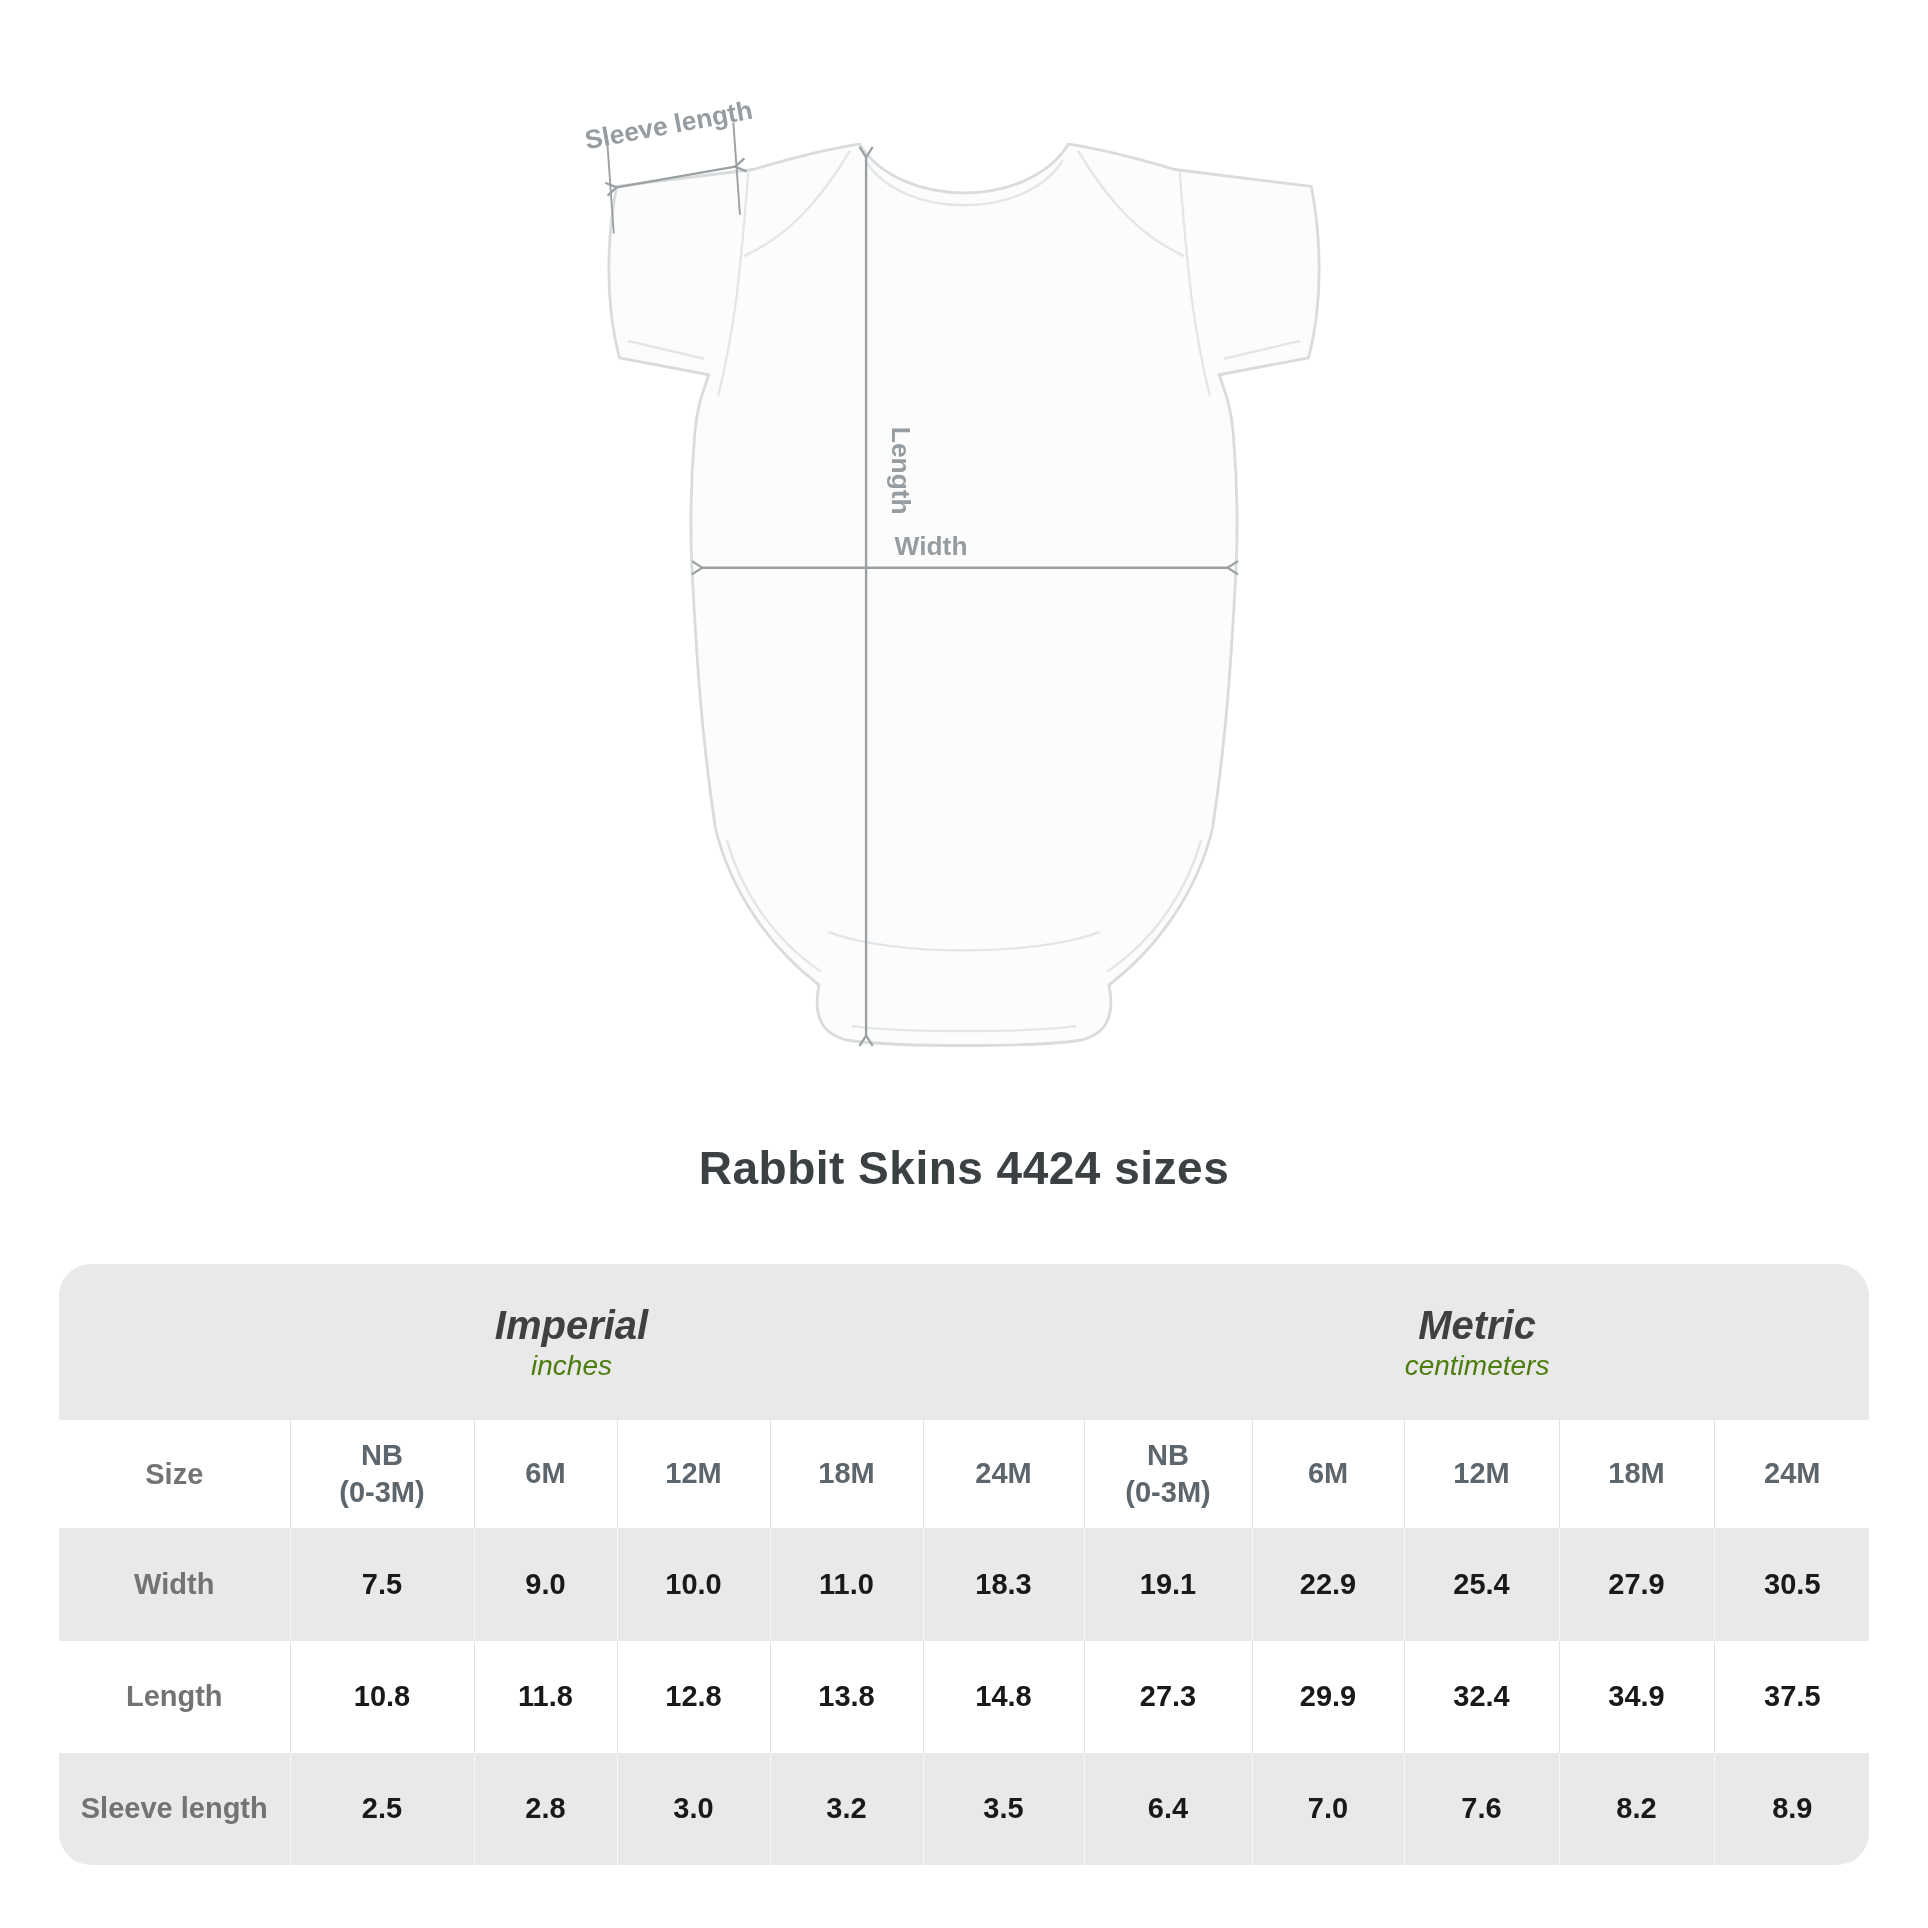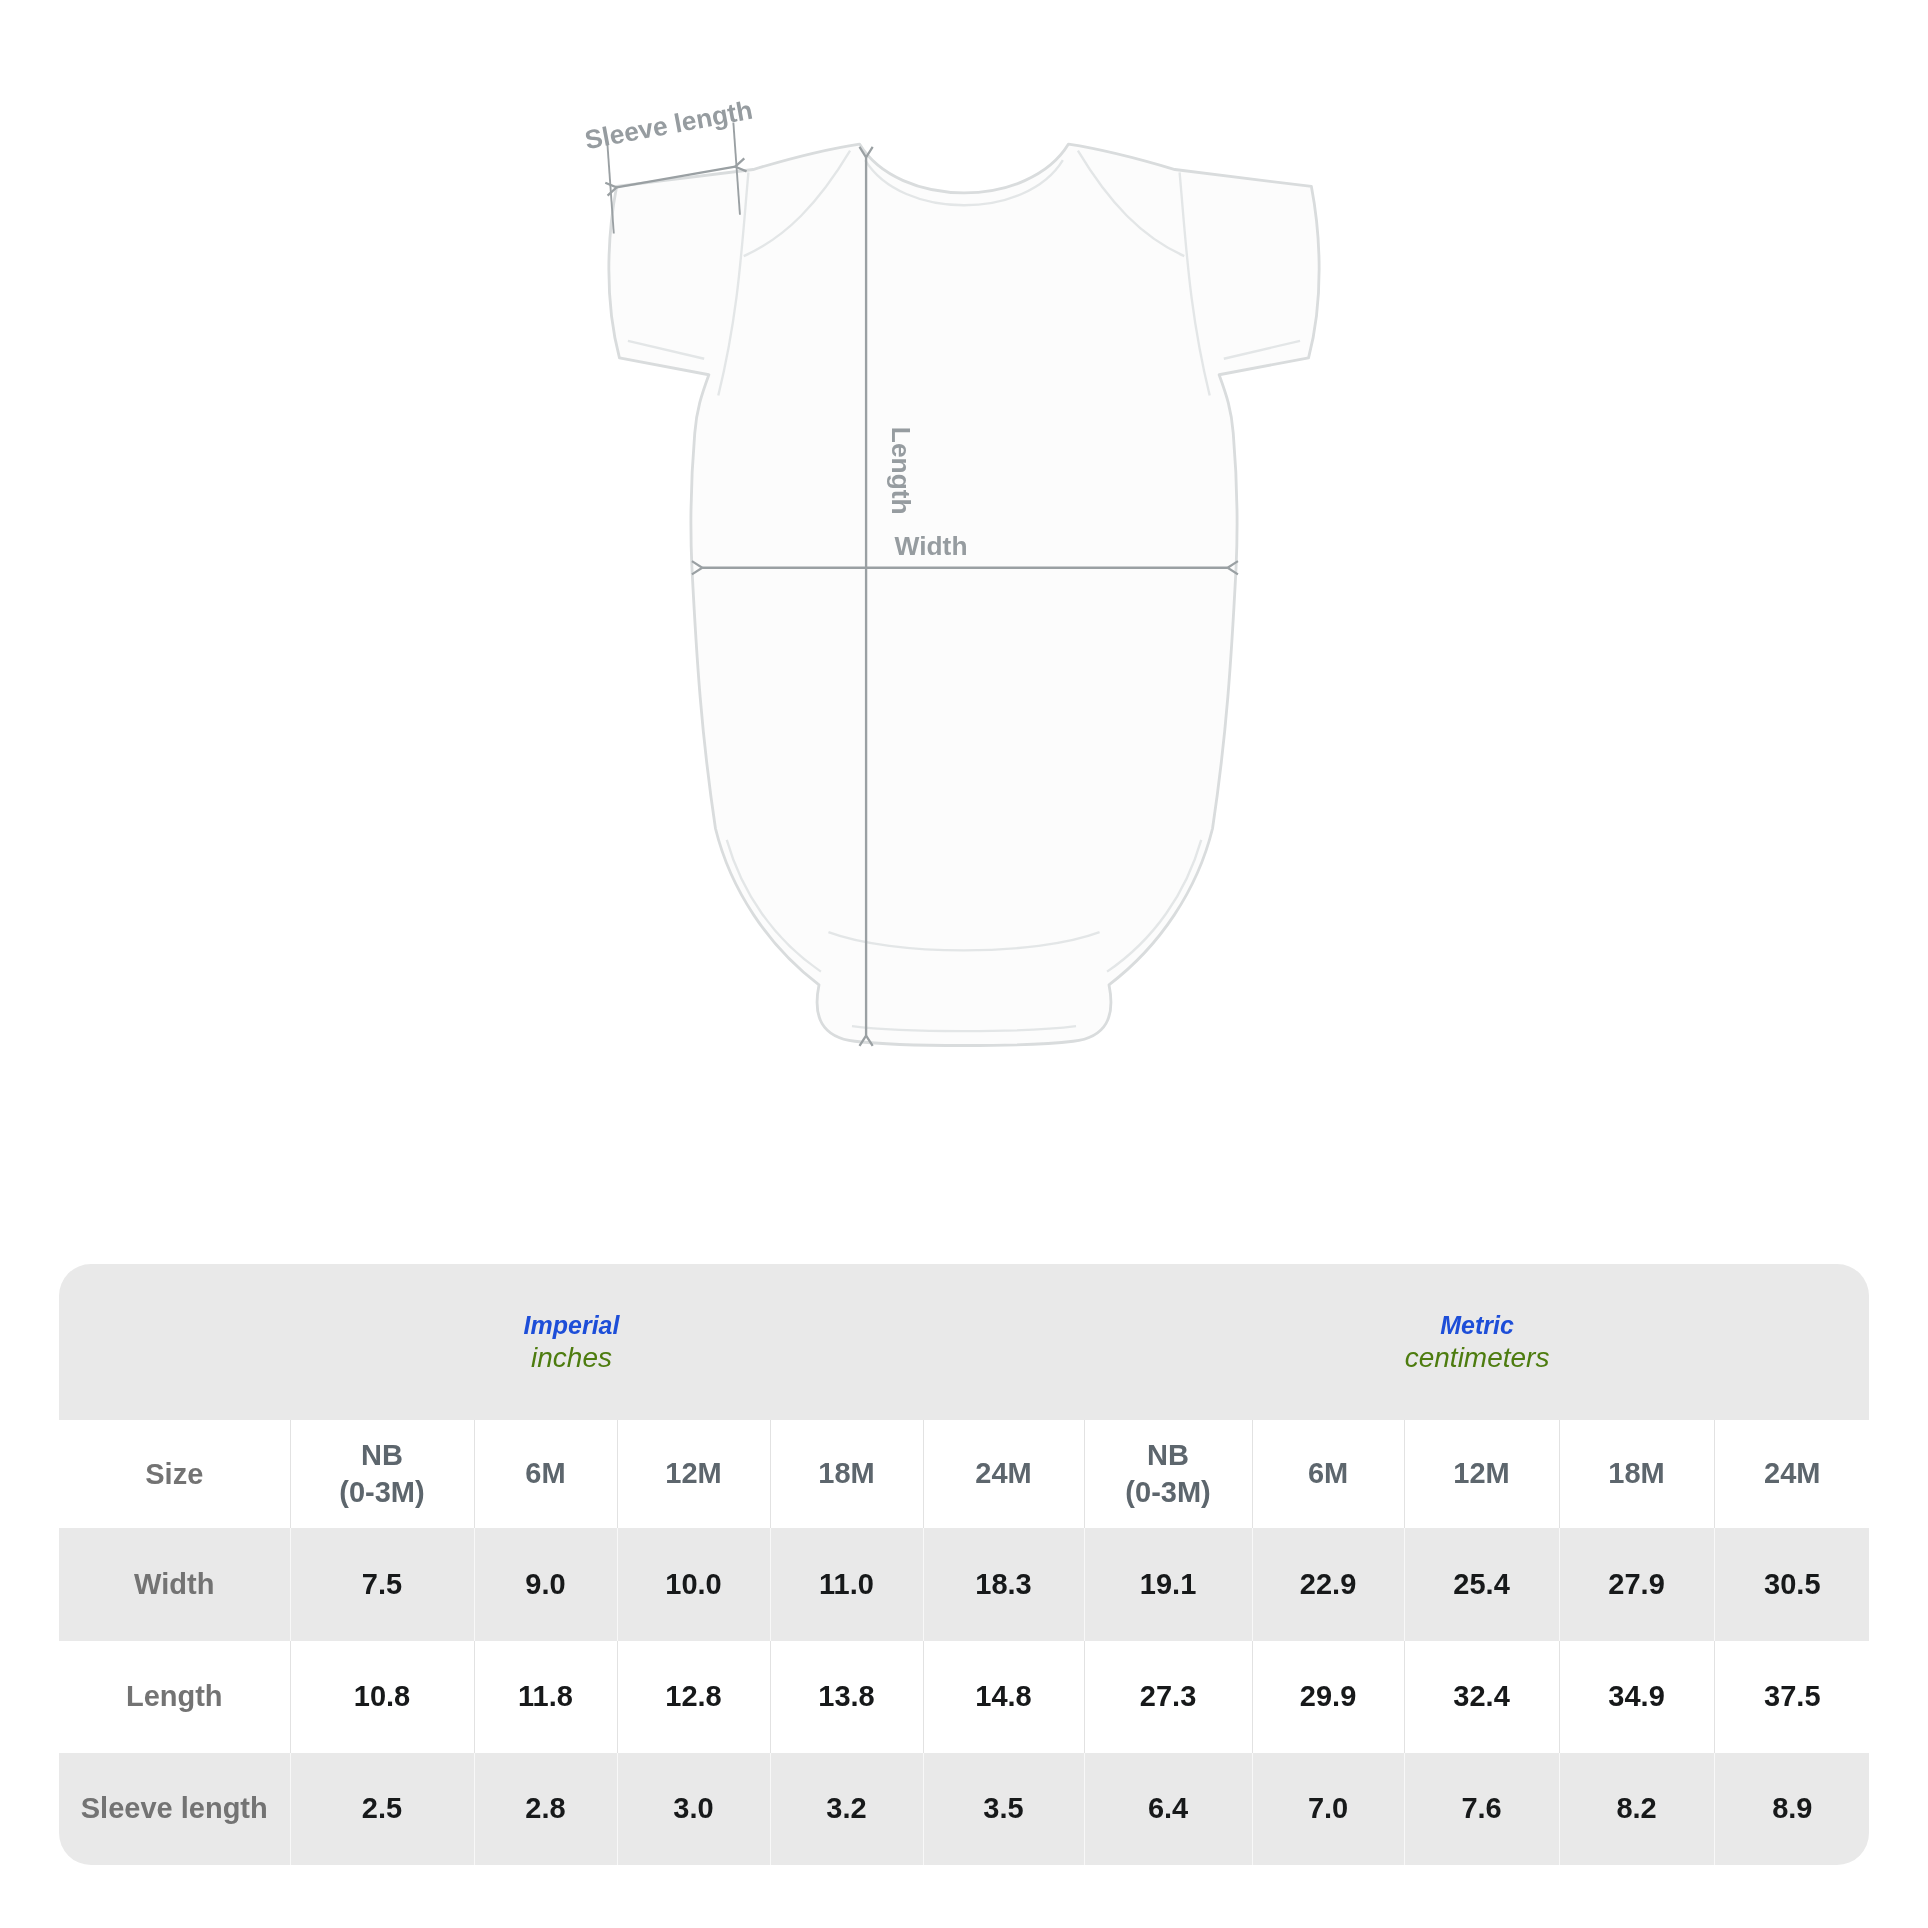--- a/index.html
+++ b/index.html
@@ -27,21 +27,21 @@
     text-align:center;vertical-align:middle;padding:0;
   }
   tr.band{height:156px;}
   tr.band td{background:#e9e9e9;}
   tr.head{height:108px;}
   tr.data{height:112px;}
   tr.r-gray td{background:#e9e9e9;}
   tr.r-white td{background:#ffffff;}
   tr.head td + td, tr.r-white td + td{border-left:1.9px solid #e2e2e2;}
   tr.r-gray td + td{border-left:1.9px solid #f8f8f8;}
-  .band-label{font-size:25px;font-weight:bold;font-style:italic;color:#1d4ed8;}
+  .band-label{font-size:40px;font-weight:bold;font-style:italic;color:#404040;}
   .band-unit{font-size:28px;font-style:italic;color:#4d7c0f;margin-top:2px;}
   .col-head{
     font-size:29px;font-weight:bold;color:#5d666d;white-space:pre-line;line-height:1.3;
   }
   .row-label{font-size:29px;font-weight:bold;color:#737373;}
   .cell-val{font-size:29px;color:#17191a;font-weight:bold;}
 </style>
 </head>
 <body>
 
@@ -105,20 +105,21 @@
       <line x1="746" y1="603" x2="1304" y2="603" marker-start="url(#chev)" marker-end="url(#chev)"></line>
     </g>
 
     <g font-family="Liberation Sans, DejaVu Sans, sans-serif" font-weight="bold" font-size="28" fill="#969ca0" text-anchor="middle">
       <text x="712" y="142" transform="rotate(-10.5 712 142)">Sleeve length</text>
       <text x="948" y="500" transform="rotate(90 948 500)">Length</text>
       <text x="989" y="589">Width</text>
     </g>
   </svg>
 
+  <div class="page-title">Rabbit Skins 4424 sizes</div>
 
   <div class="table-wrap">
     <table class="size-table">
       <colgroup>
         <col style="width:231px">
           <col style="width:184px">
           <col style="width:143px">
         <col style="width:153px">
           <col style="width:153px">
           <col style="width:161px">

